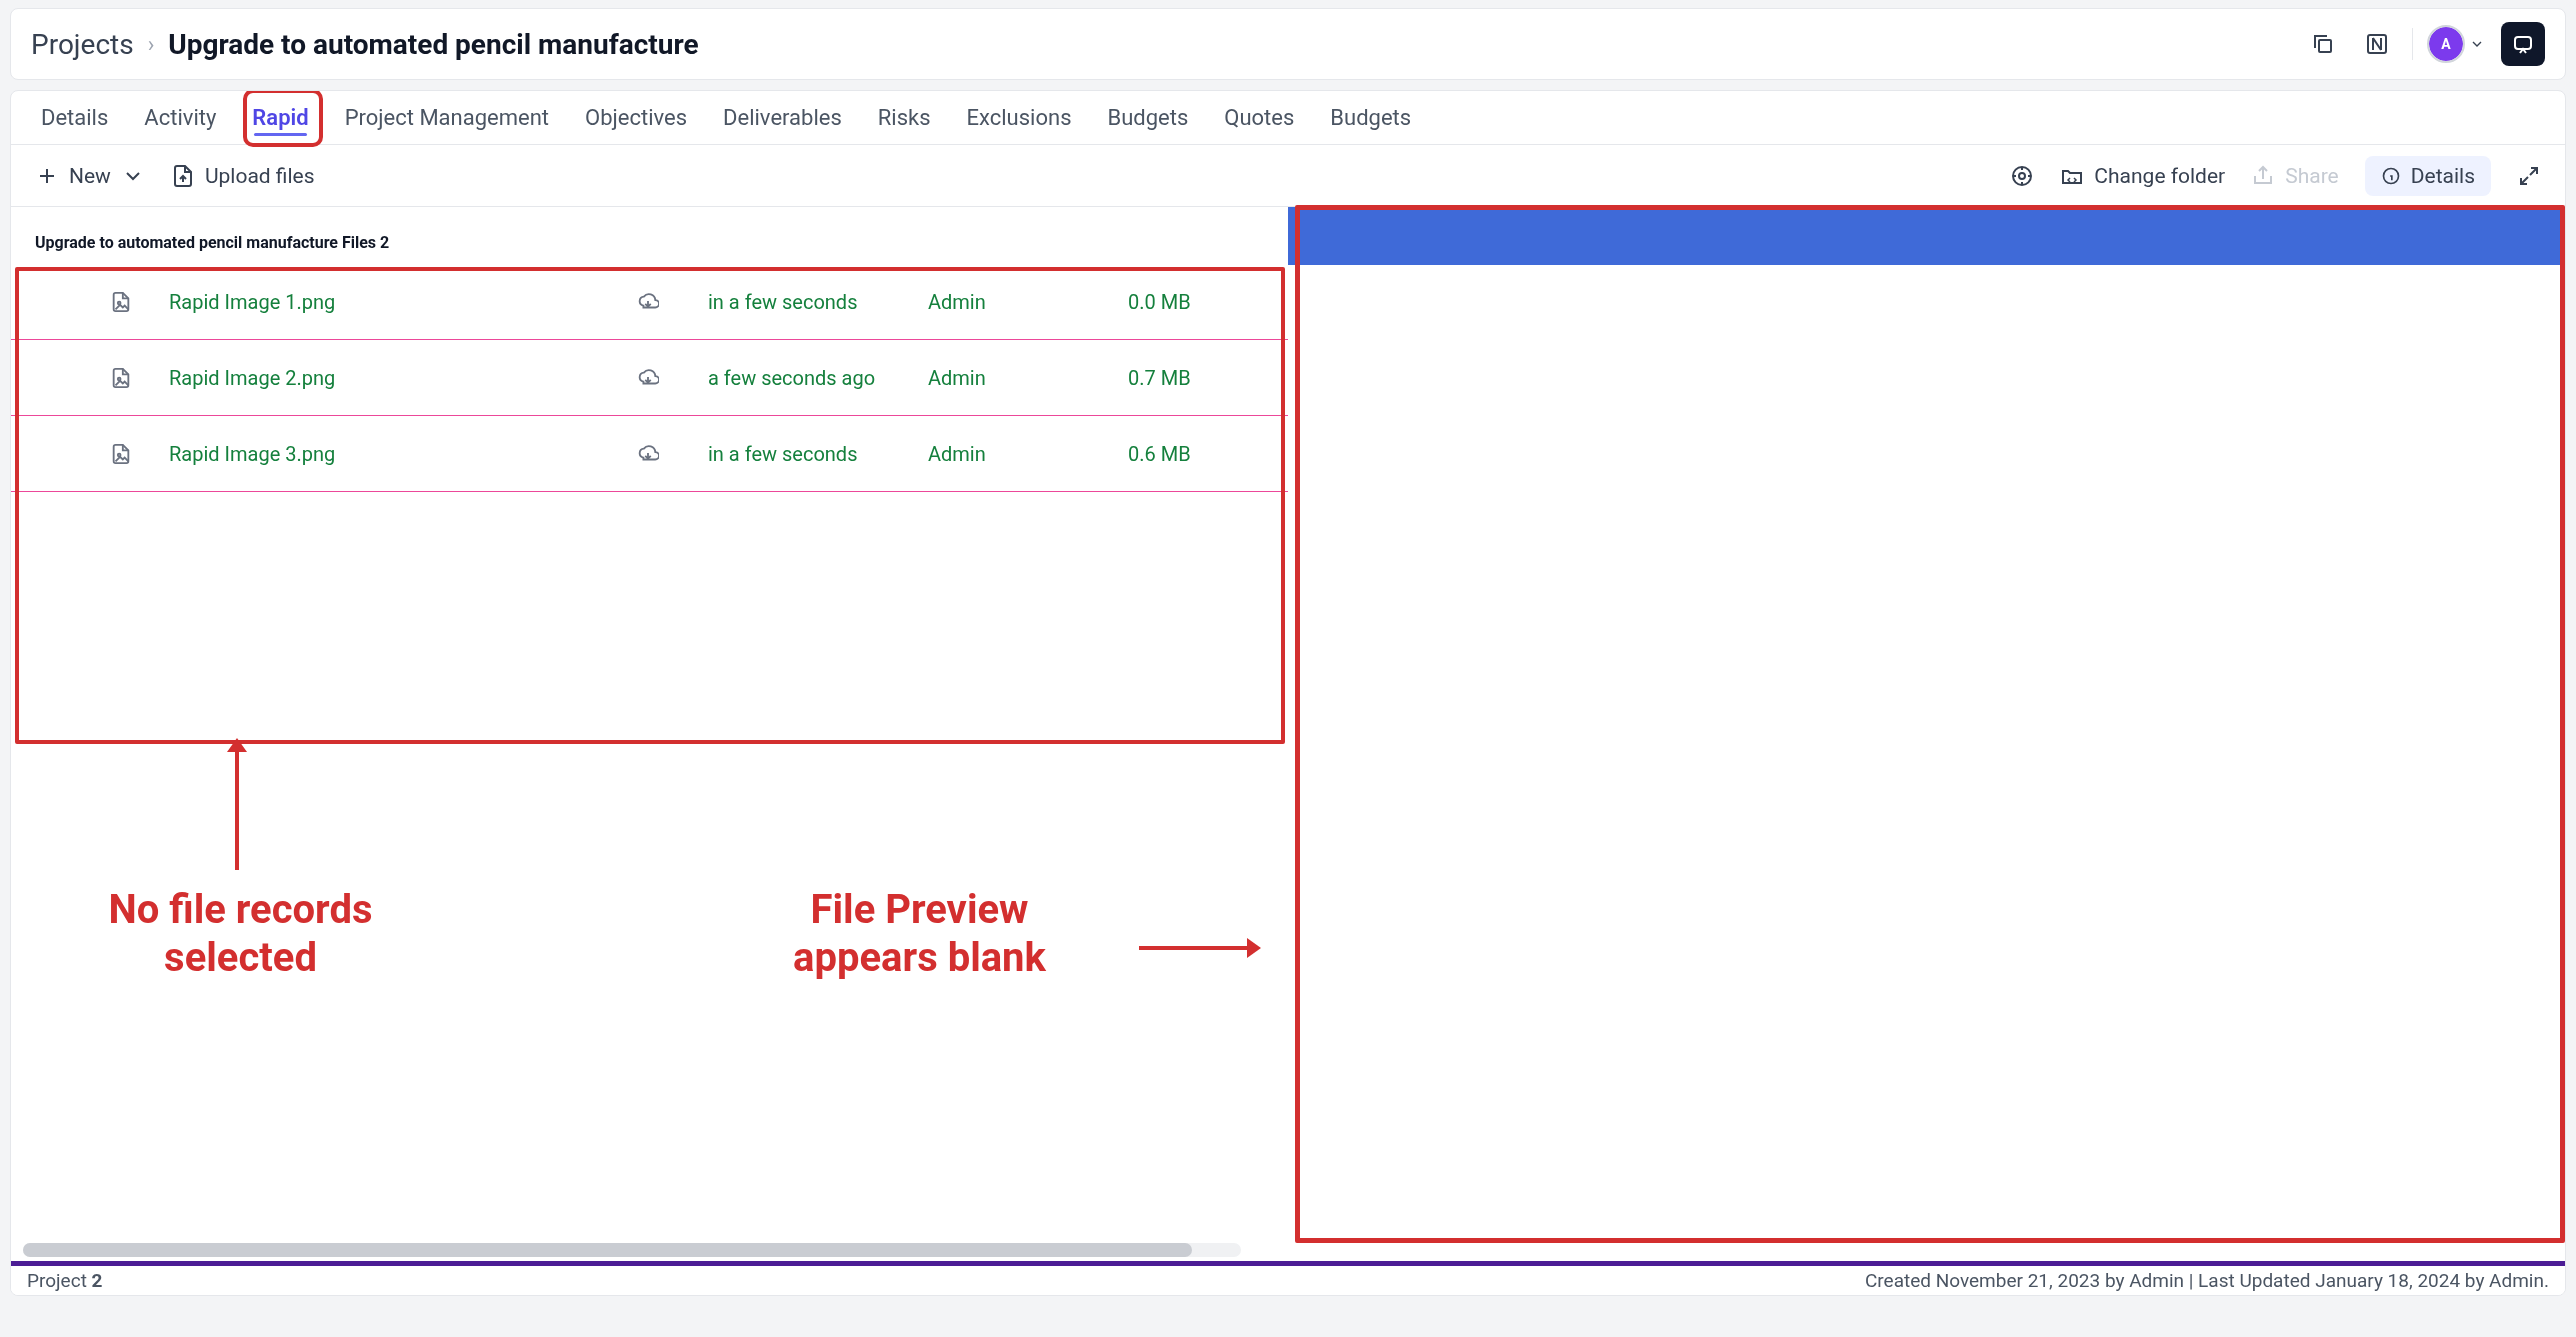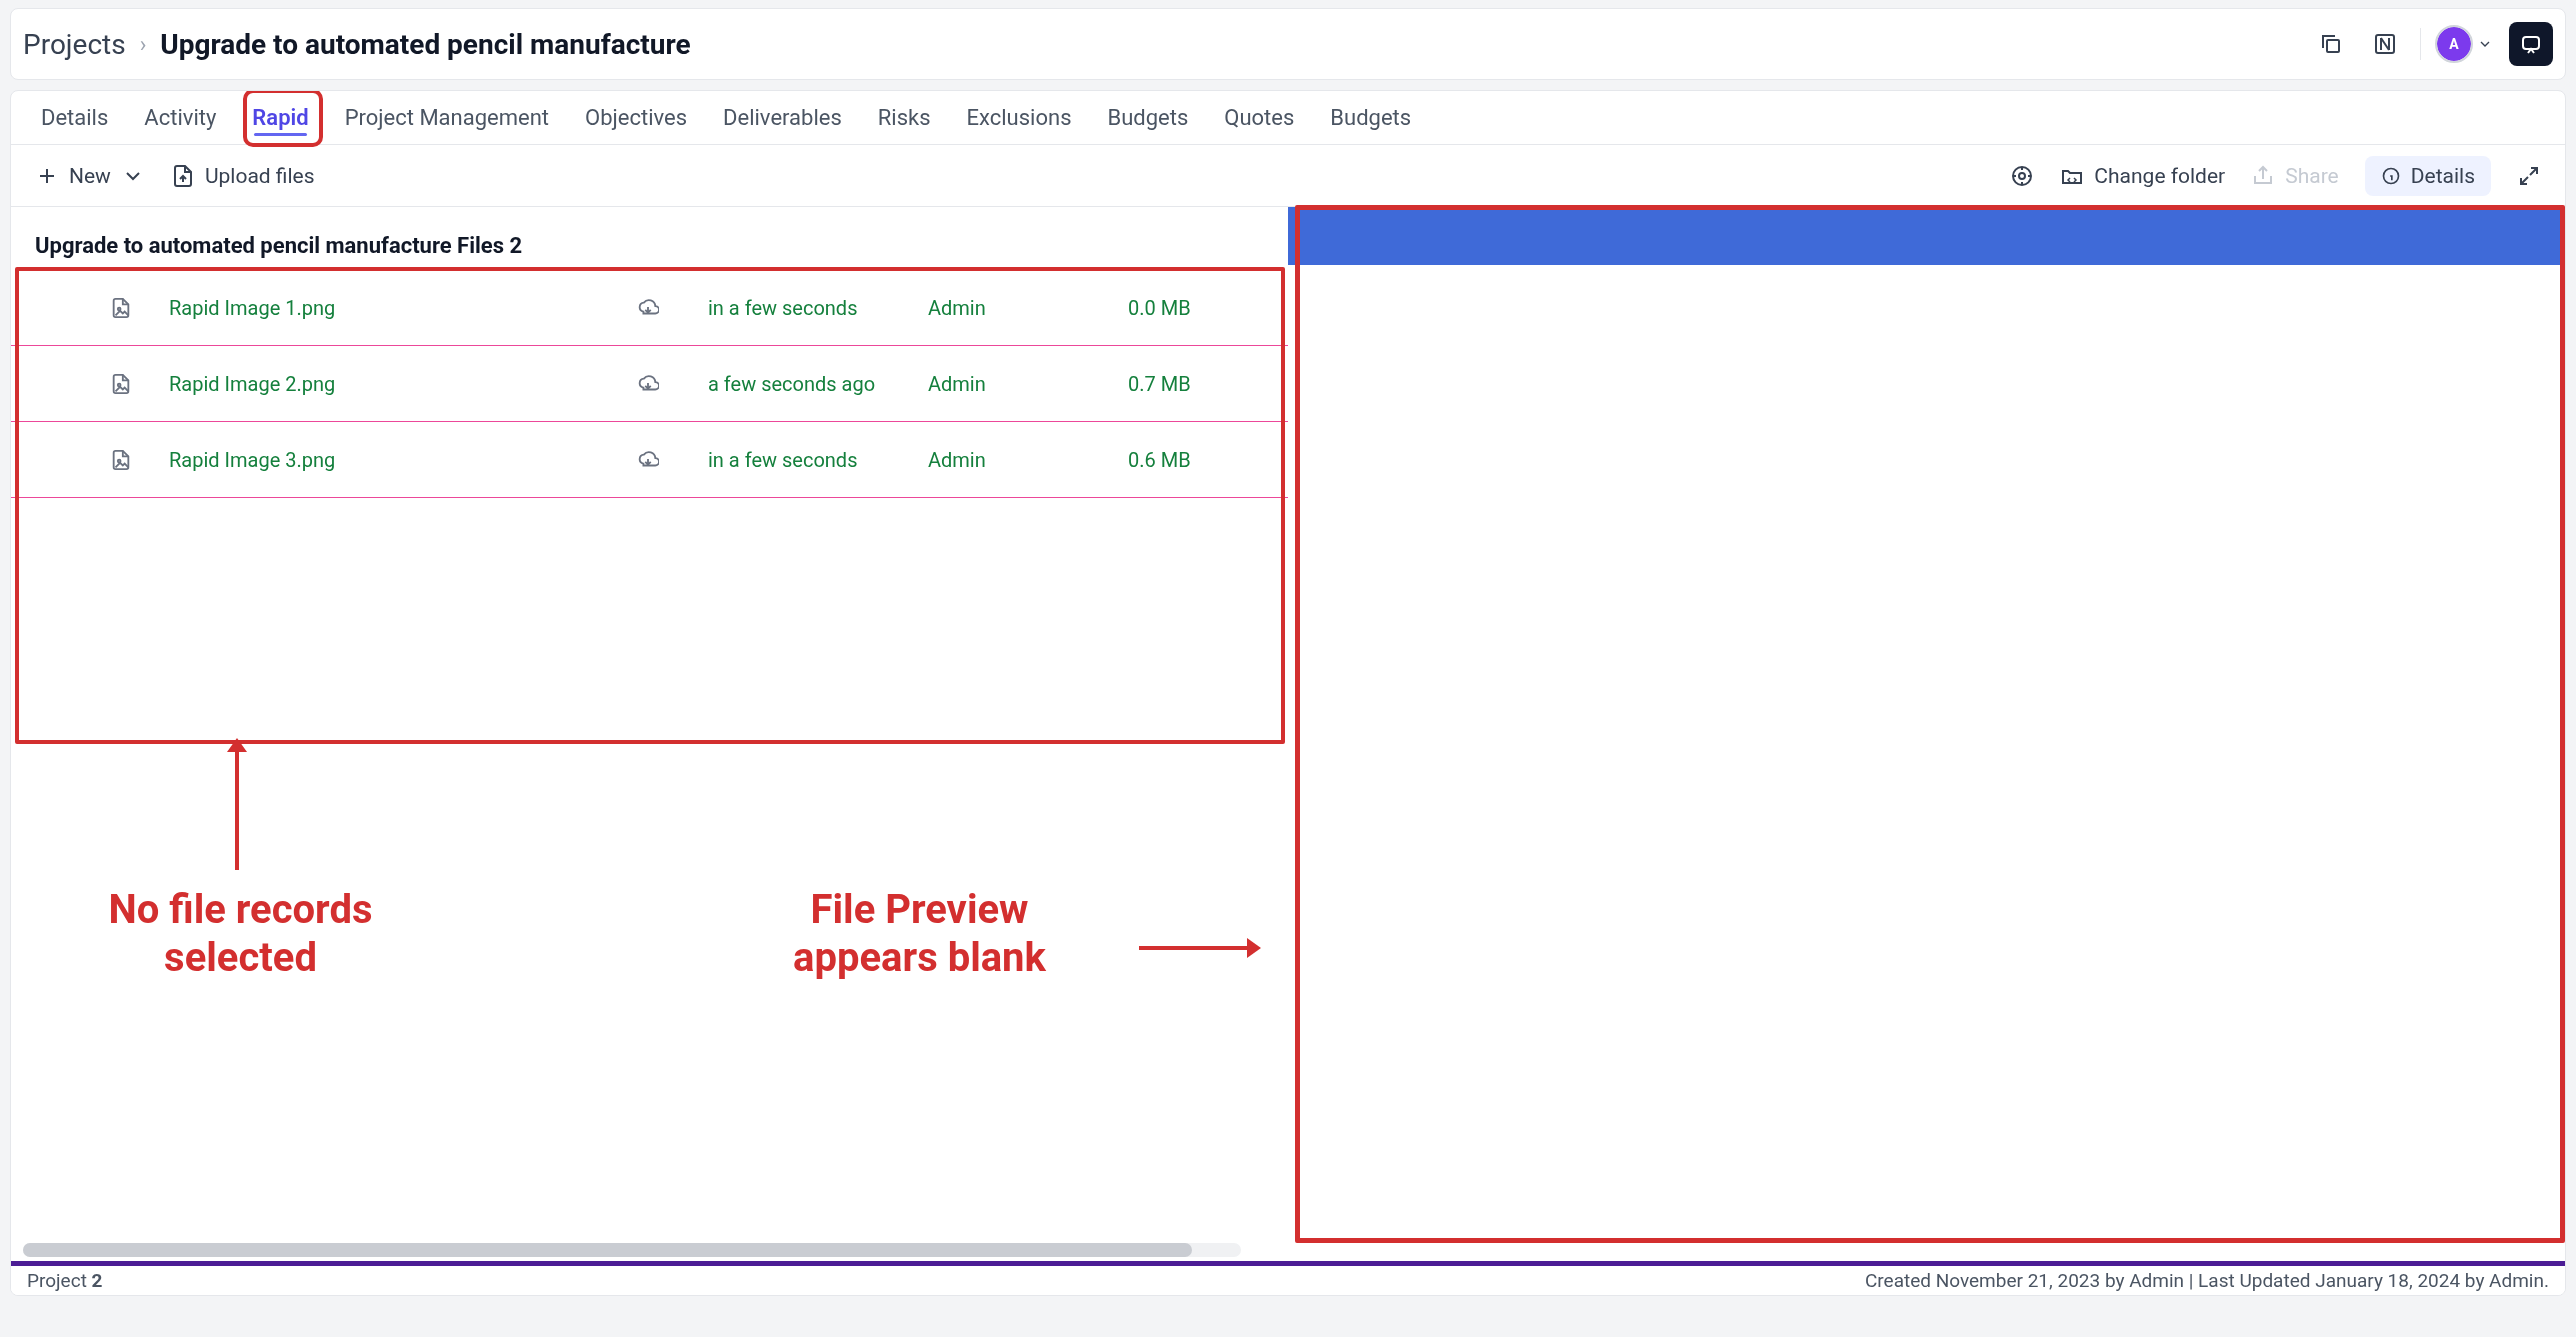--- a/index.html
+++ b/index.html
@@ -14,21 +14,21 @@
   }
   .app-wrap {
     padding: 8px 10px 0 10px;
   }
   .header-bar {
     background: #fff;
     border-radius: 8px;
     display: flex;
     align-items: center;
     justify-content: space-between;
-    padding: 10px 12px;
+    padding: 10px 20px;
     margin-bottom: 10px;
     border: 1px solid #e5e7eb;
     height: 72px;
   }
   .breadcrumb {
     display: flex;
     align-items: center;
     gap: 14px;
     font-size: 28px;
   }
@@ -92,21 +92,21 @@
   }
   .disabled { color: #c5cad2; }
   .content-area {
     display: flex;
     height: 1088px;
     position: relative;
   }
   .left-pane { width: 50%; padding: 10px 0 0 0; position: relative; }
   .right-pane { width: 50%; position: relative; }
   .panel-title {
-    font-size: 22px; font-weight: 700; color: #111827;
+    font-size: 16px; font-weight: 700; color: #111827;
     padding: 16px 24px 12px 24px;
   }
   .table { width: 100%; }
   .table .thead, .table .trow {
     display: grid;
     grid-template-columns: 80px 60px 1fr 120px 220px 200px 160px;
     align-items: center;
     padding: 0 0 0 0;
   }
   .table .thead {

